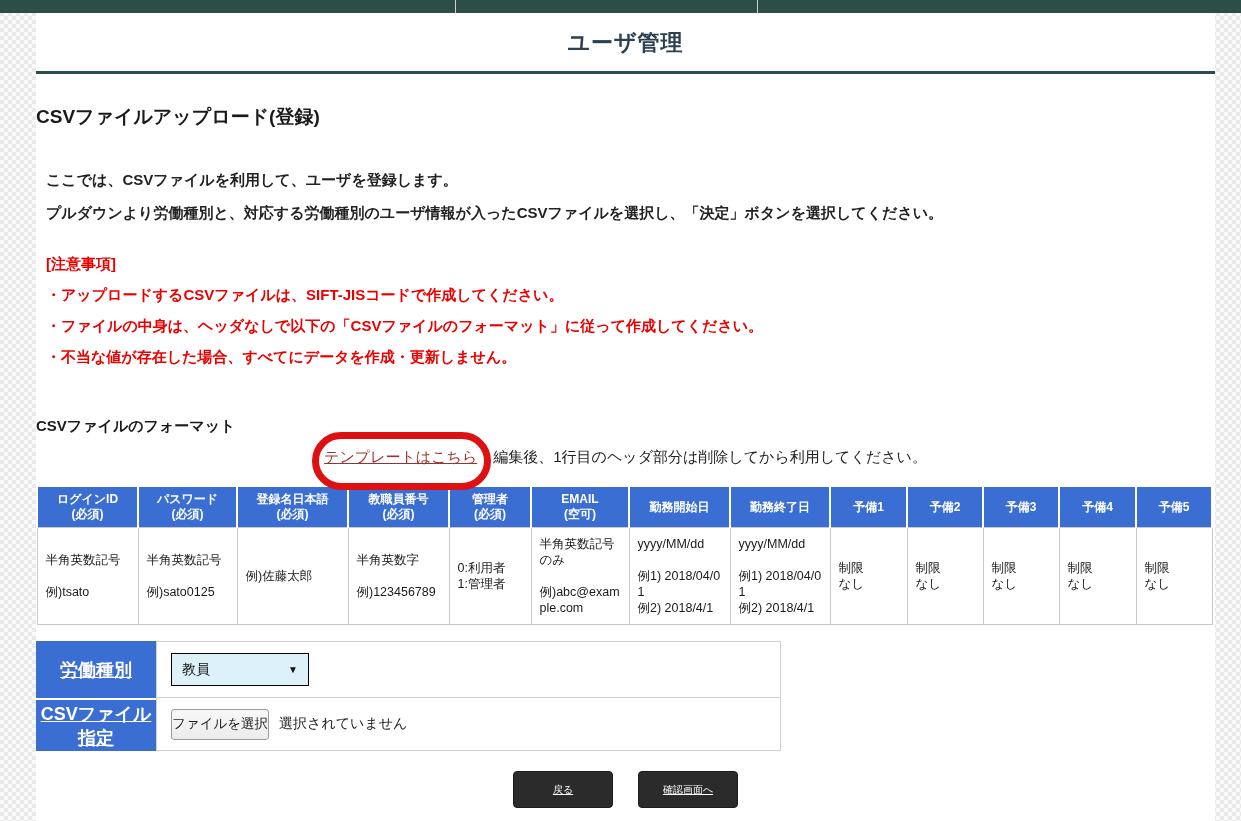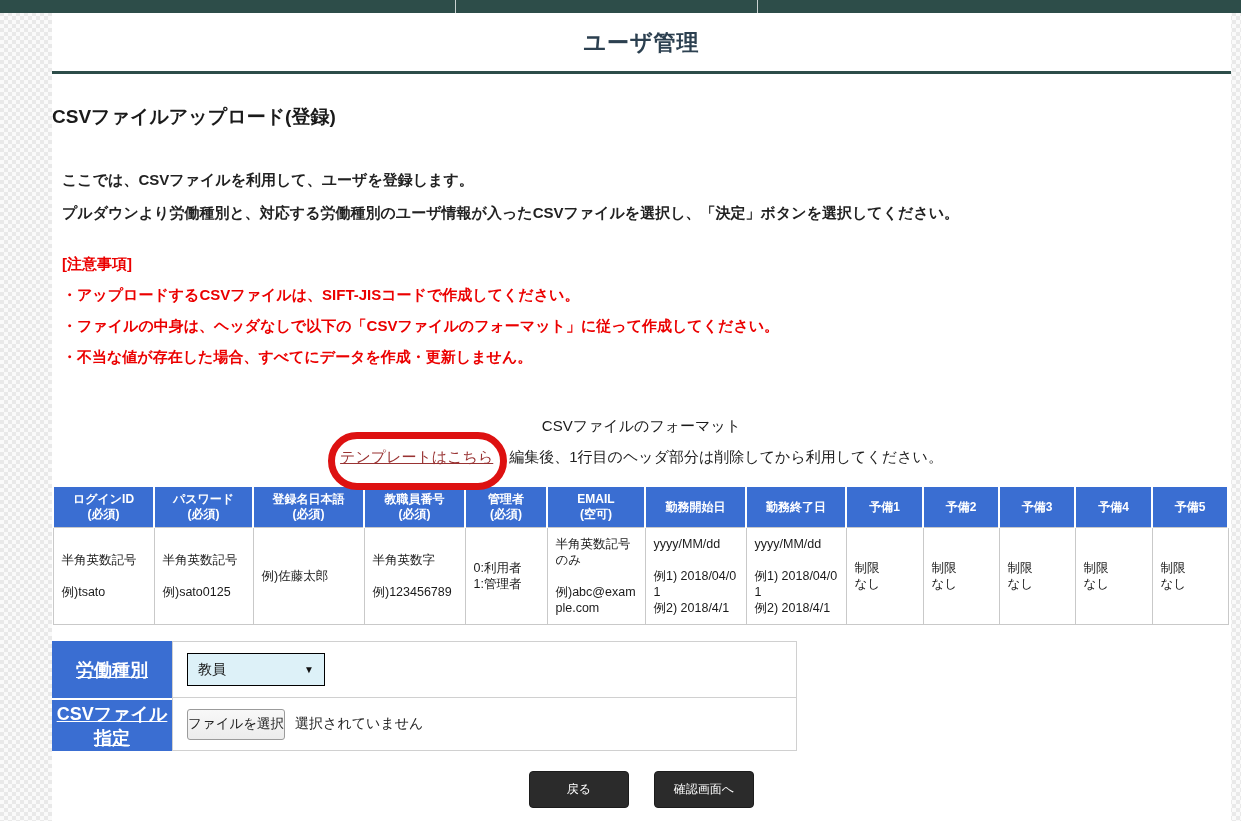--- a/index.html
+++ b/index.html
@@ -8,33 +8,33 @@
     font-family:"Liberation Sans", sans-serif;
     background-color:#fafafa;
     background-image:conic-gradient(#e9e9e9 25%, #fafafa 0 50%, #e9e9e9 0 75%, #fafafa 0);
     background-size:8px 8px;
     position:relative;
     overflow:hidden;
   }
   .topbar { position:absolute; top:0; left:0; width:1241px; height:13px; background:#2d4d49; z-index:3; }
   .topbar-divider { position:absolute; top:0; width:1px; height:13px; background:rgba(255,255,255,0.75); }
   .content {
-    position:absolute; top:13px; left:52px; width:1179px; bottom:0;
+    position:absolute; top:13px; left:36px; width:1179px; bottom:0;
     background:#ffffff; z-index:1; overflow:hidden;
   }
   .page-title { margin-top:15px; text-align:center; font-size:22px; font-weight:bold; color:#2c4050; letter-spacing:1px; }
   .title-rule { margin-top:13px; border-top:3px solid #2d4d49; width:100%; }
   .section-title { margin-top:30px; text-align:left; font-size:19px; font-weight:bold; color:#1a1a1a; }
   .intro { margin:40px 0 0 10px; }
   .intro p { font-size:15px; font-weight:bold; color:#222; line-height:20px; }
   .intro p + p { margin-top:13px; }
   .notice { margin:32px 0 0 10px; }
   .notice-title { font-size:15px; font-weight:bold; color:#eb0000; }
   .notice p { font-size:15px; font-weight:bold; color:#eb0000; line-height:20px; margin-top:11px; }
-  .format-title { margin-top:50px; text-align:center; font-size:15px; font-weight:normal; color:#1a1a1a; }
+  .format-title { margin-top:50px; text-align:left; font-size:15px; font-weight:bold; color:#1a1a1a; }
   .link-row { margin-top:12px; display:flex; justify-content:center; align-items:center; font-size:15px; color:#222; }
   .link-wrap { position:relative; display:inline-block; margin-right:16px; z-index:5; }
   .template-link { color:#993333; text-decoration:underline; font-size:15px; cursor:pointer; }
   .red-oval {
     position:absolute; left:-12px; right:-14px; top:-16px; bottom:-23px;
     border:7px solid #dd1111; border-radius:38px; pointer-events:none; z-index:6;
   }
   .format-note { font-size:15px; color:#222; }
   table.fmt { margin-top:20px; width:1175px; border-collapse:collapse; table-layout:fixed; }
   table.fmt th {
@@ -65,22 +65,23 @@
   .select-box .chev { font-size:10px; color:#111; }
   .file-button {
     height:31px; background:linear-gradient(#f8f8f8,#ececec); border:1px solid #9b9b9b; border-radius:3px;
     font-size:13.5px; color:#222; padding:0 0; display:inline-flex; align-items:center; cursor:pointer;
     font-family:"Liberation Sans", sans-serif;
   }
   .file-status { margin-left:10px; font-size:14px; color:#222; }
   .actions { margin-top:20px; display:flex; justify-content:center; gap:25px; }
   .btn {
     width:100px; height:37px; background:#2b2b2b; color:#fff; border:1px solid #1c1c1c; border-radius:4px;
-    font-size:12px; display:flex; align-items:center; justify-content:center; cursor:pointer;
+    font-size:10px; display:flex; align-items:center; justify-content:center; cursor:pointer;
     font-family:"Liberation Sans", sans-serif;
+    text-decoration:underline;
   }
 </style>
 </head>
 <body>
 
 <div class="topbar">
   <span class="topbar-divider" style="left:455px;"></span>
   <span class="topbar-divider" style="left:757px;"></span>
 </div>
 

